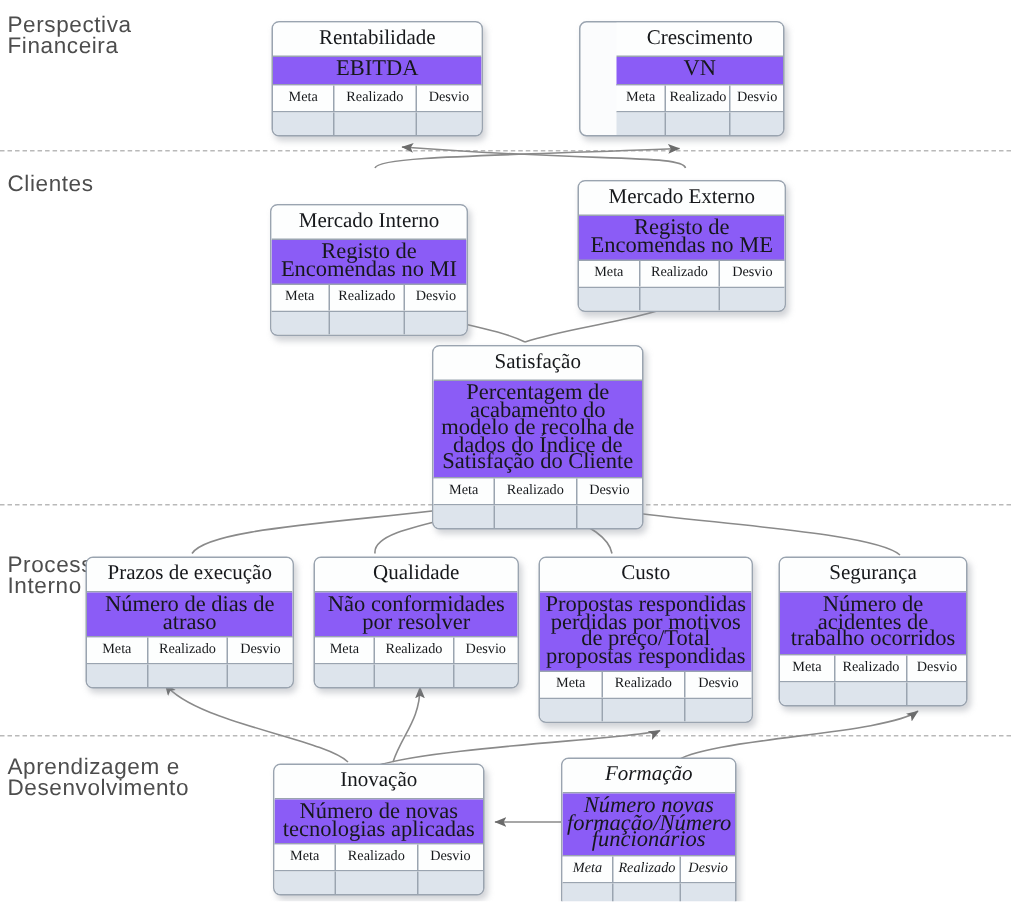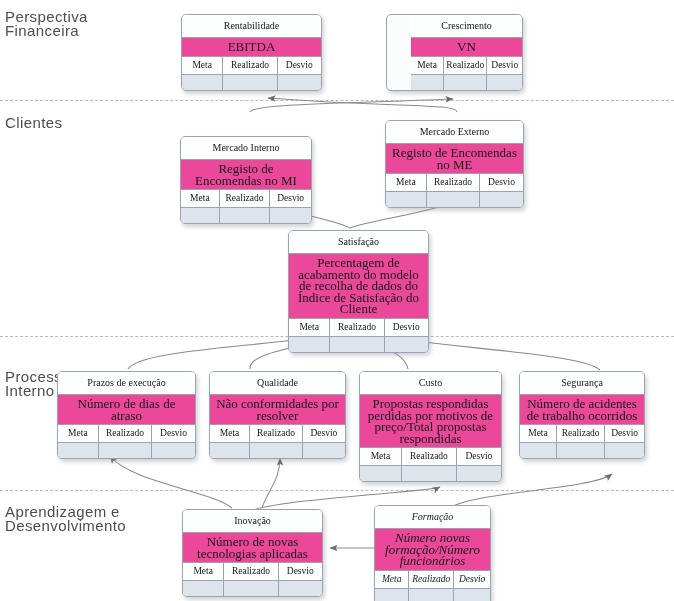--- a/index.html
+++ b/index.html
@@ -48,35 +48,35 @@
     box-sizing: border-box;
     border: 1px solid #9aa4b0;
     border-radius: 5px;
     background: #fbfcfd;
     box-shadow: 2px 3px 4px rgba(140,146,154,0.40);
     overflow: hidden;
   }
   .card-title {
     box-sizing: border-box;
     text-align: center;
-    font-size: 10px;
+    font-size: 14px;
     line-height: 12px;
     padding: 5px 3px 5px;
     border-bottom: 1px solid #9aa4b0;
     background: #fdfefe;
     color: #16181b;
   }
   .card-metric {
     box-sizing: border-box;
     text-align: center;
-    font-size: 13px;
+    font-size: 15px;
     line-height: 11.5px;
     padding: 3px 3px 3px;
     border-bottom: 1px solid #9aa4b0;
-    background: #ec4899;
+    background: #8b5cf6;
     color: #16181b;
   }
   .card-head-row, .card-val-row {
     display: flex;
     width: 100%;
   }
   .card-head-row {
     border-bottom: 1px solid #9aa4b0;
   }
   .card-head-row > div, .card-val-row > div {

